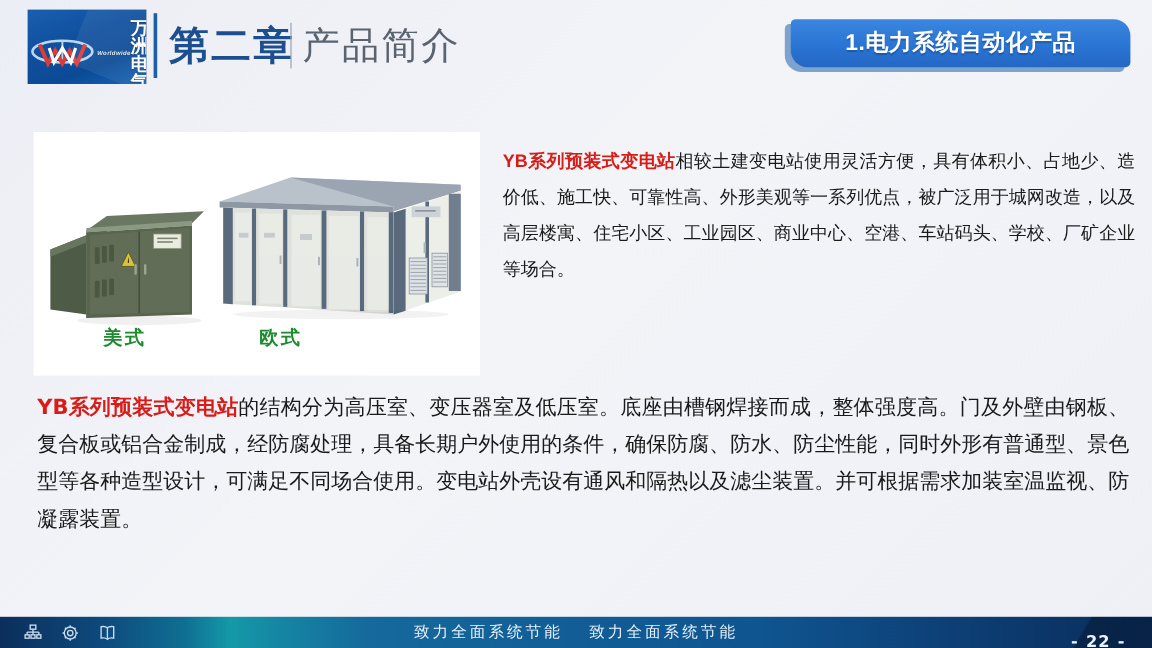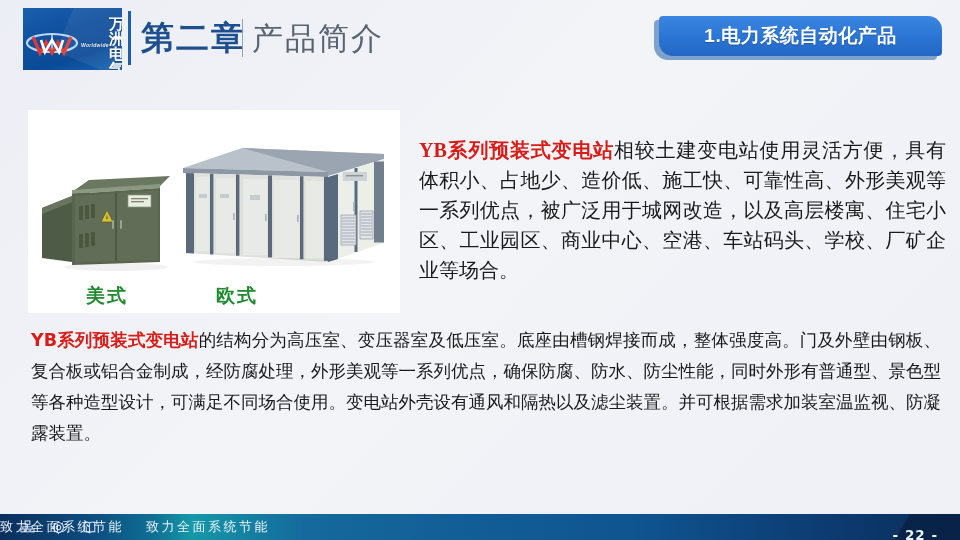--- a/index.html
+++ b/index.html
@@ -92,37 +92,36 @@
   }
 
   
   .photo {
     position:absolute; left:28px; top:110px;
     width:372px; height:203px;
     background:#ffffff;
     overflow:hidden;
   }
   .photo-caption {
-    position:absolute; bottom:4px;
-    font-size:19px; font-weight:bold; color:#1f8a30;
+    position:absolute; bottom:20px;
+    font-size:16px; font-weight:bold; color:#1f8a30;
     font-family:"DejaVu Sans","Liberation Sans",sans-serif;
     letter-spacing:2px;
     text-shadow:0 1px 0 rgba(255,255,255,.8);
   }
   .cap-us { left:58px; }
   .cap-eu { left:188px;text-align:center; }
 
   
   .para-right {
     position:absolute; left:419px; top:120px;
     width:527px;
-    font-size:20px; line-height:30px; color:#1a1a1a;
+    font-size:15px; line-height:30px; color:#1a1a1a;
     text-align:justify;
-    font-family:Liberation Serif, serif;
-    margin-top:15px;
+    font-family:Liberation Sans, sans-serif;
   }
   .para-bottom {
     position:absolute; left:31px; top:325px;
     width:910px;
     font-size:17.5px; line-height:31px; color:#1a1a1a;
     text-align:justify;
     font-family:"DejaVu Sans","Liberation Sans",sans-serif;
   }
   .kw { color:#d81c18; font-weight:bold; }
 
@@ -140,21 +139,21 @@
     width:92px; height:26px;
     background:linear-gradient(120deg,rgba(255,255,255,0) 38%,rgba(7,31,64,.75) 40%);
   }
   .footer-icons {
     position:absolute; left:20px; top:0; height:26px;
     display:flex; align-items:center; gap:16px;
   }
   .footer-icons svg { display:block; opacity:.92; }
   .footer-slogan {
     position:absolute; left:0; right:0; top:0; height:26px;
-    display:flex; align-items:center; 
+    display:flex; align-items:center; justify-content:center;
     gap:22px;
     font-size:13px; color:#e9f2fb; letter-spacing:2.5px;
     font-family:"DejaVu Sans","Liberation Sans",sans-serif;
   }
   .footer-page {
     position:absolute; right:22px; top:0; height:42px;
     display:flex; align-items:center;
     font-size:13.5px; color:#eaf2fb; letter-spacing:1px;
     font-weight:bold;
     font-family:"DejaVu Sans","Liberation Sans",sans-serif;
@@ -320,21 +319,21 @@
 
     <div class="photo-caption cap-us">美式</div>
     <div class="photo-caption cap-eu">欧式</div>
   </div>
 
   <div class="para-right">
     <span class="kw">YB系列预装式变电站</span><span>相较土建变电站使用灵活方便，具有体积小、占地少、造价低、施工快、可靠性高、外形美观等一系列优点，被广泛用于城网改造，以及高层楼寓、住宅小区、工业园区、商业中心、空港、车站码头、学校、厂矿企业等场合。</span>
   </div>
 
   <div class="para-bottom">
-    <span class="kw">YB系列预装式变电站</span><span>的结构分为高压室、变压器室及低压室。底座由槽钢焊接而成，整体强度高。门及外壁由钢板、复合板或铝合金制成，经防腐处理，外形美观等一系列优点，确保防腐、防水、防尘性能，同时外形有普通型、景色型等各种造型设计，可满足不同场合使用。变电站外壳设有通风和隔热以及滤尘装置。并可根据需求加装室温监视、防凝露装置。</span>
+    <span class="kw">YB系列预装式变电站</span><span>的结构分为高压室、变压器室及低压室。底座由槽钢焊接而成，整体强度高。门及外壁由钢板、复合板或铝合金制成，经防腐处理，具备长期户外使用的条件，确保防腐、防水、防尘性能，同时外形有普通型、景色型等各种造型设计，可满足不同场合使用。变电站外壳设有通风和隔热以及滤尘装置。并可根据需求加装室温监视、防凝露装置。</span>
   </div>
 
   <div class="footer">
 
     <div class="footer-icons">
       <span>
         <svg width="15" height="15" viewBox="0 0 16 16" fill="none" stroke="#dce9f7" stroke-width="1.2">
           <rect x="5.5" y="1" width="5" height="3.6"></rect>
           <path d="M8 4.6 L8 7.2 M2.8 7.2 L13.2 7.2 M2.8 7.2 L2.8 9.4 M8 7.2 L8 9.4 M13.2 7.2 L13.2 9.4"></path>
           <rect x="1" y="9.6" width="3.6" height="3"></rect>

